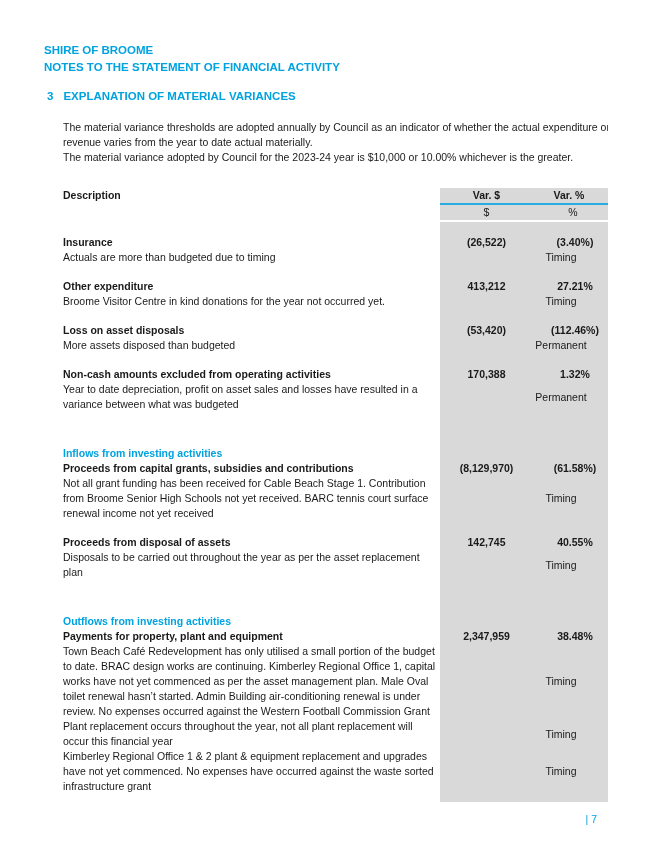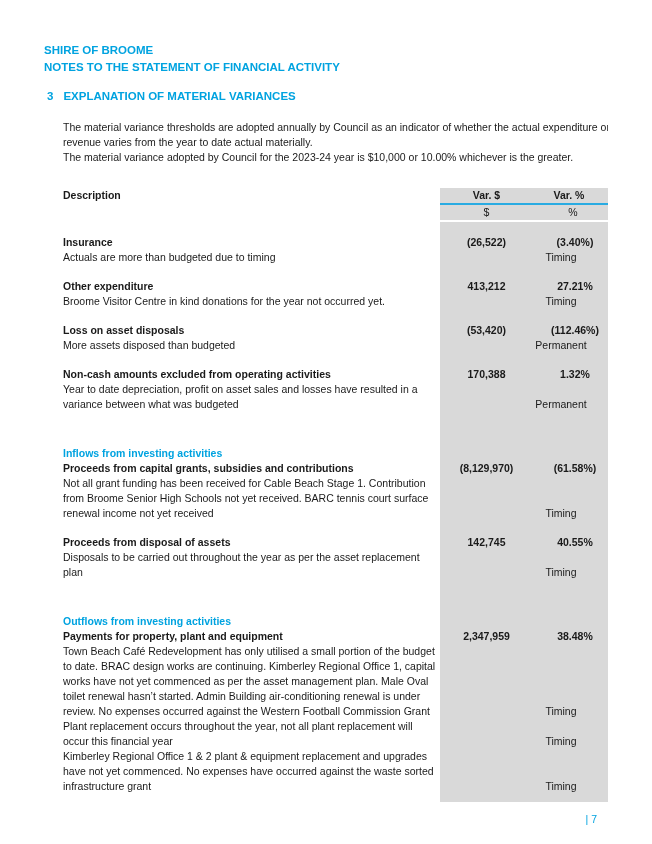--- a/index.html
+++ b/index.html
@@ -94,21 +94,21 @@
   .num2{}
   .cell-arrow{
     color:var(--arrow);
     font-size:9px;
     line-height:15px;
     padding-left:6px;
   }
   .note-text{}
   .qualifier-wrap{
     display:flex;
-    align-items:flex-end;
+    align-items:center;
     justify-content:center;
     padding-left:65px;
   }
   
   .page-number{
     position:absolute;
     top:813px;
     right:11px;
     color:var(--accent);
     font-size:10.5px;

